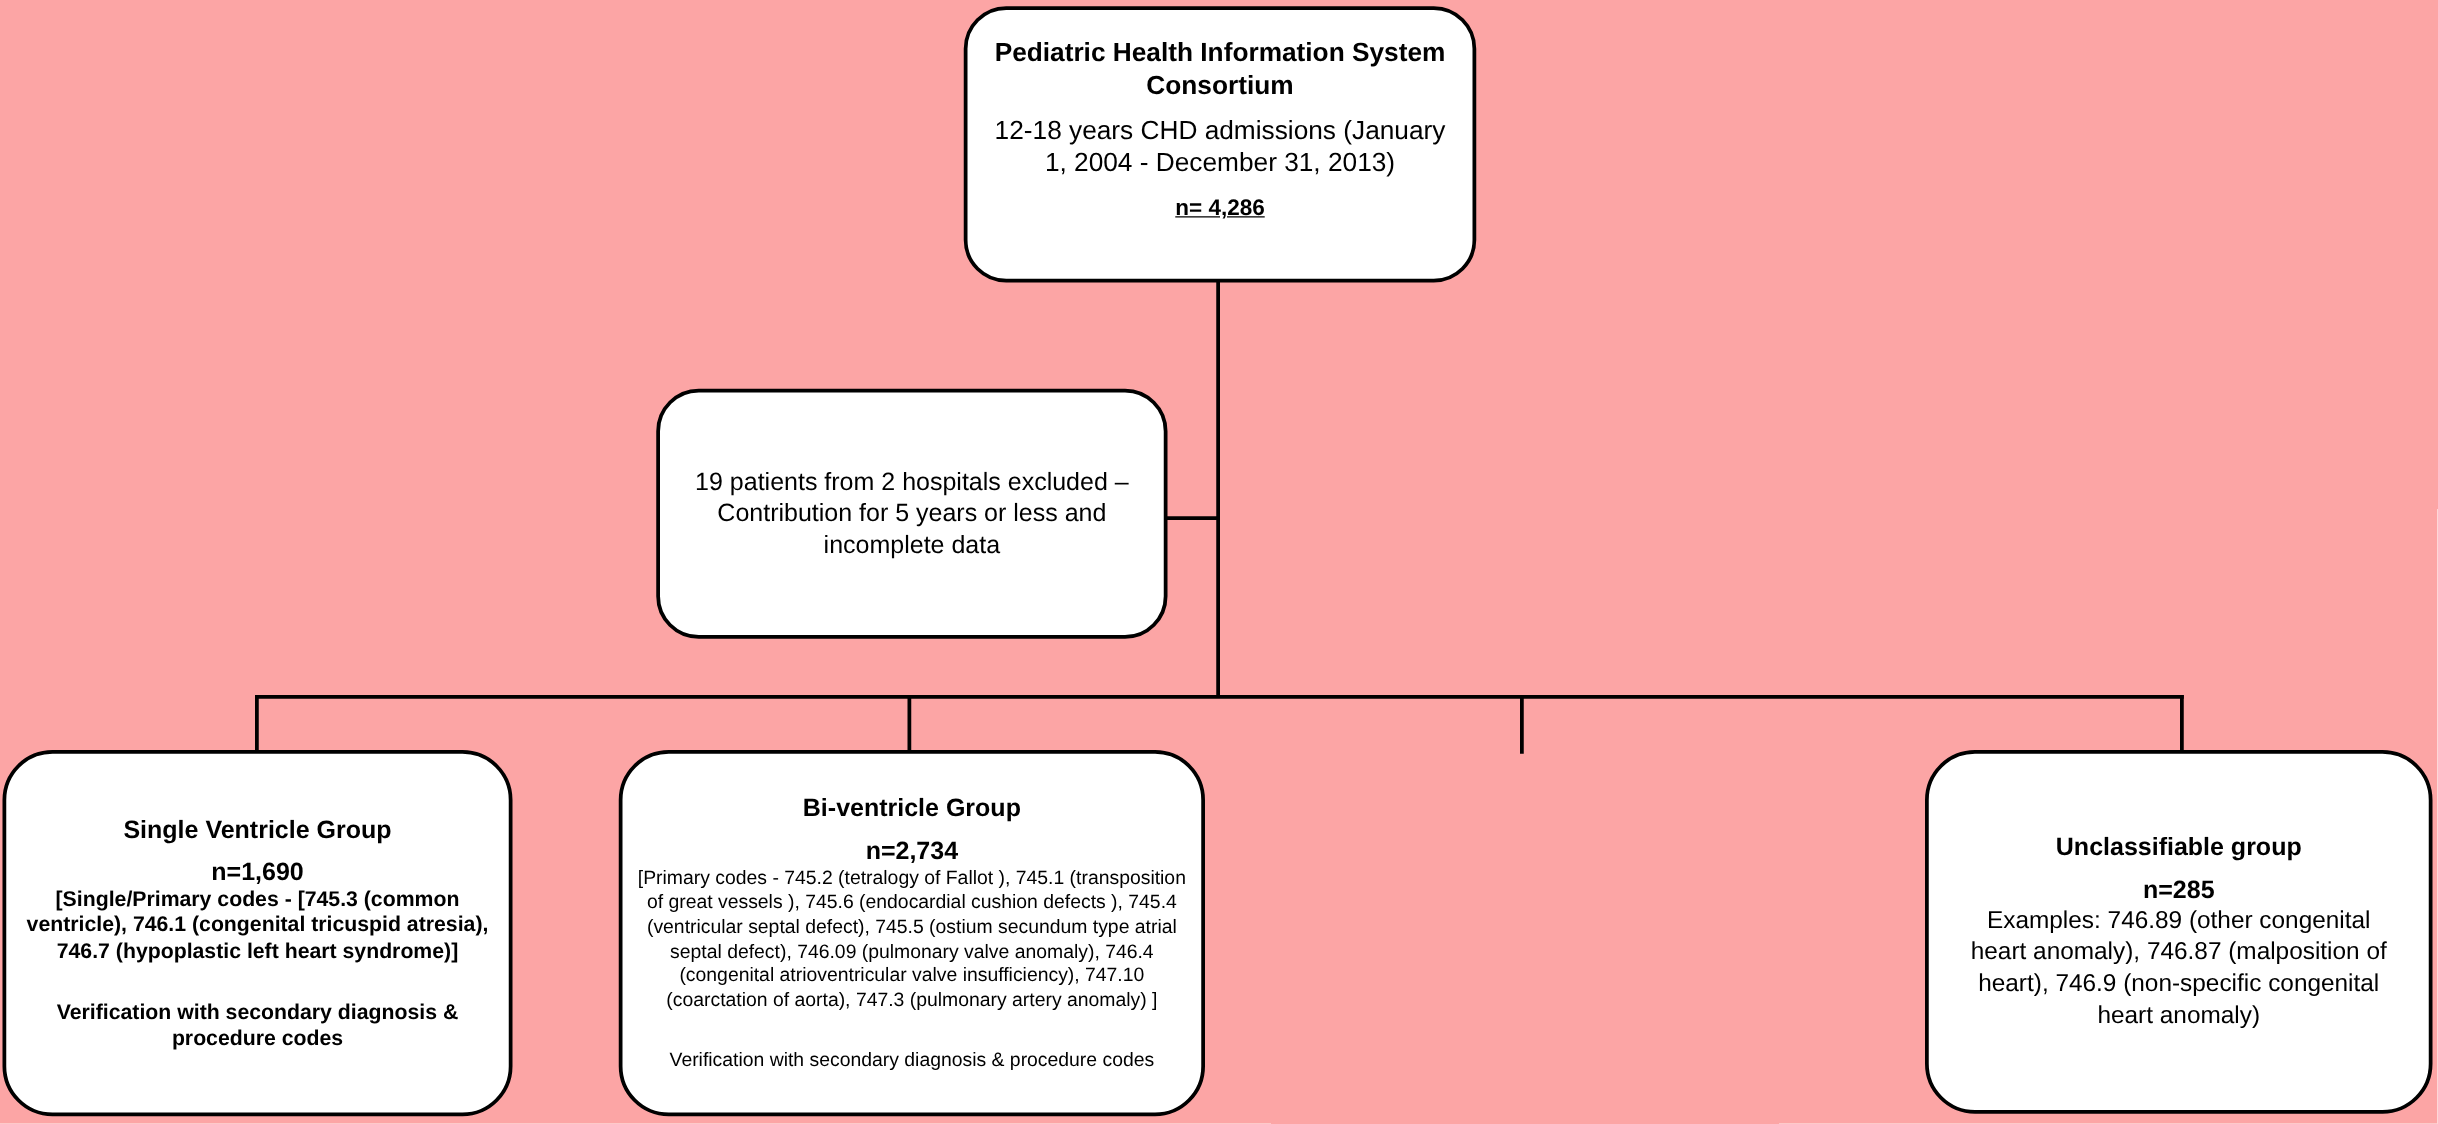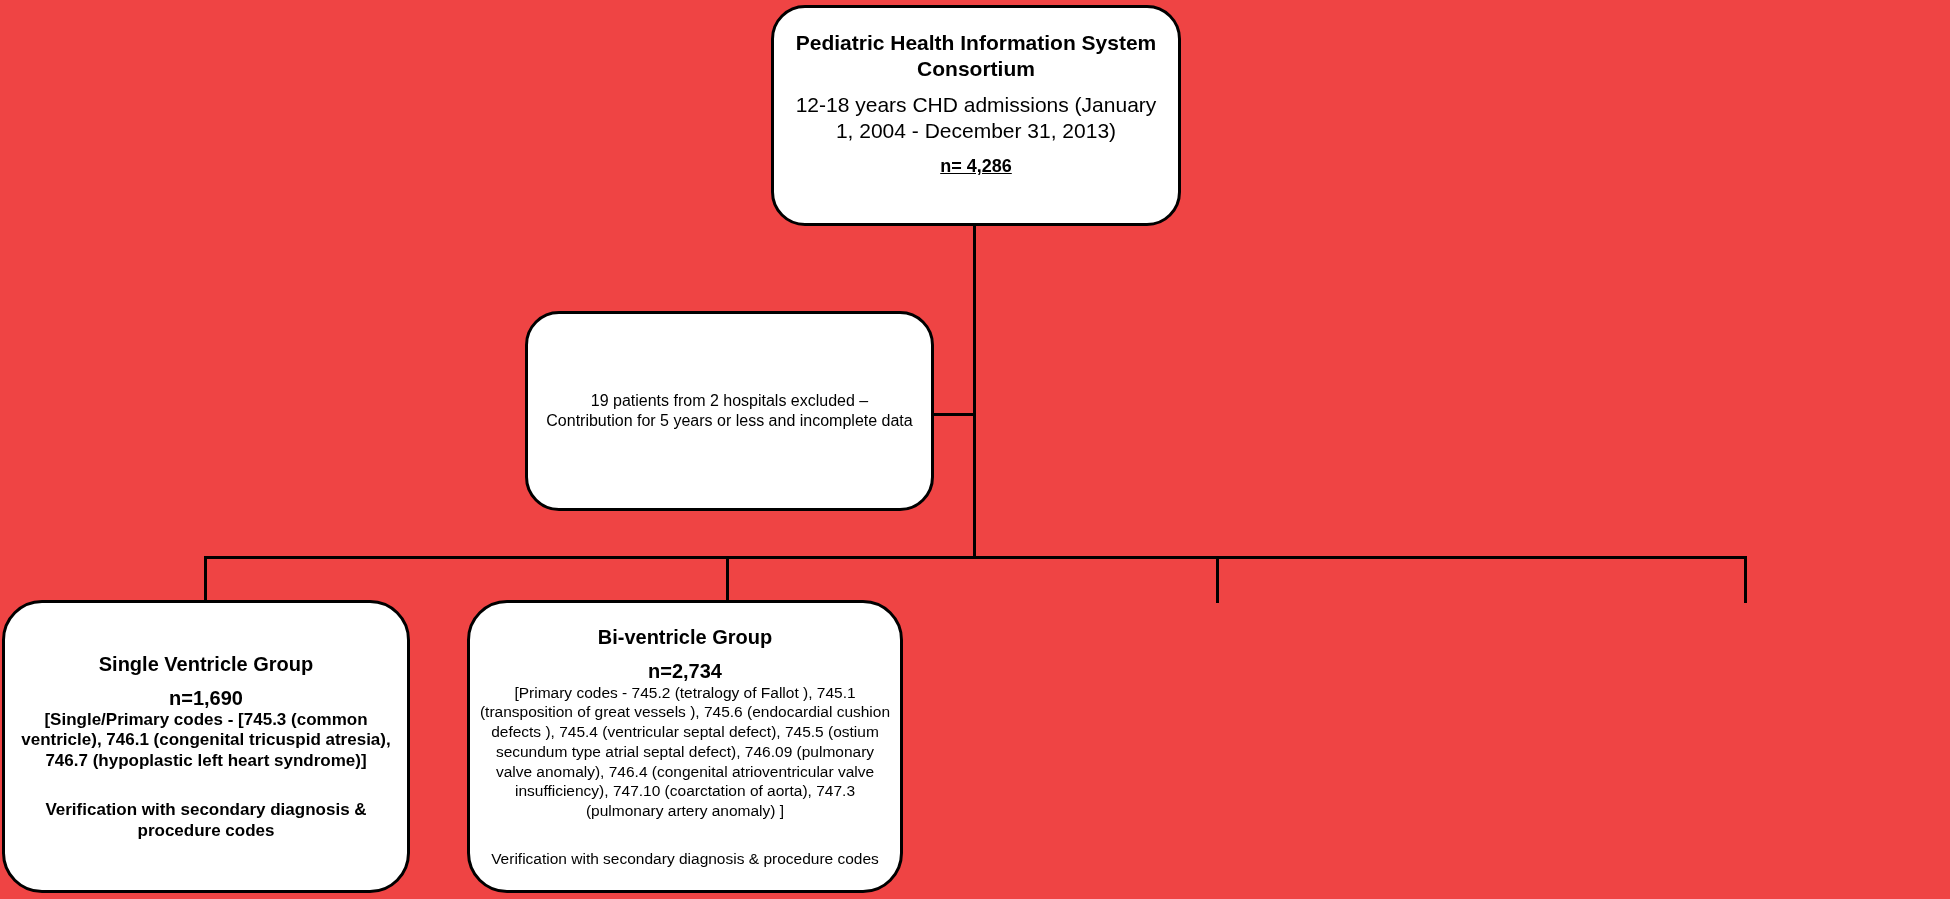--- a/index.html
+++ b/index.html
@@ -1,20 +1,20 @@
 <!DOCTYPE html>
 <html><head>
 <meta charset="utf-8">
 <style>
   html, body { margin: 0; padding: 0; background: #ffffff; }
   .canvas {
     position: relative;
     width: 1950px;
     height: 899px;
-    background: #ef4444;
+    background: #fca5a5;
     font-family: "Liberation Sans", sans-serif;
     color: #000000;
     overflow: hidden;
   }
   .box {
     position: absolute;
     background: #ffffff;
     border: 3px solid #000000;
     border-radius: 36px;
     box-sizing: border-box;
@@ -28,34 +28,34 @@
   p { margin: 0; }
 
   
   #root-box { left: 771px; top: 5px; width: 410px; height: 221px; padding: 0 14px 24px; border-radius: 34px; }
   .root-title { font-size: 21px; font-weight: 700; line-height: 1.25; }
   .root-subtitle { font-size: 21px; line-height: 1.22; margin-top: 10px; }
   .root-n { font-size: 18px; font-weight: 700; margin-top: 13px; text-decoration: underline; }
 
   
   #exclusion-box { left: 525px; top: 311px; width: 409px; height: 200px; padding: 0 18px; border-radius: 34px; }
-  .exclusion-text { font-size: 16px; line-height: 1.25; }
+  .exclusion-text { font-size: 20px; line-height: 1.25; }
 
   
   #connector-trunk { left: 973px; top: 224px; width: 3px; height: 334px; }
   #connector-exclusion { left: 932px; top: 413px; width: 43px; height: 3px; }
   #connector-rail { left: 204px; top: 556px; width: 1543px; height: 3px; }
   #connector-drop-1 { left: 204px;  top: 556px; width: 3px; height: 47px; }
   #connector-drop-2 { left: 726px;  top: 556px; width: 3px; height: 47px; }
   #connector-drop-3 { left: 1216px; top: 556px; width: 3px; height: 47px; }
   #connector-drop-4 { left: 1744px; top: 556px; width: 3px; height: 47px; }
 
   
   #group-sv            { left: 2px;    top: 600px; width: 408px; height: 293px; padding: 16px 6px;  border-radius: 40px; }
-  #group-bv            { left: 467px;  top: 600px; width: 436px; height: 293px; padding: 0 8px;  border-radius: 40px; }
+  #group-bv            { left: 495px;  top: 600px; width: 469px; height: 293px; padding: 0 8px;  border-radius: 40px; }
   #group-neither       { left: 1046px; top: 600px; width: 412px; height: 293px; padding: 0 26px; border-radius: 40px; }
   #group-unclassifiable{ left: 1540px; top: 600px; width: 406px; height: 291px; padding: 0 30px; border-radius: 40px; }
 
   .group-title { font-size: 20px; font-weight: 700; line-height: 1.2; }
   .group-n     { font-size: 20px; font-weight: 700; margin-top: 11px; }
   .group-body  { }
   .group-note  { margin-top: 28px; }
 
   #group-sv .group-body, #group-sv .group-note { font-size: 17px; font-weight: 700; line-height: 1.22; }
   #group-bv .group-body, #group-bv .group-note { font-size: 15.5px; line-height: 1.27; }
@@ -93,14 +93,19 @@
   </div>
 
   <div class="box" id="group-bv">
     <p class="group-title">Bi-ventricle Group</p>
     <p class="group-n">n=2,734</p>
     <p class="group-body">[Primary codes - 745.2 (tetralogy of Fallot ), 745.1 (transposition of great vessels ), 745.6 (endocardial cushion defects ), 745.4 (ventricular septal defect), 745.5 (ostium secundum type atrial septal defect), 746.09 (pulmonary valve anomaly), 746.4 (congenital atrioventricular valve insufficiency), 747.10 (coarctation of aorta), 747.3 (pulmonary artery anomaly) ]</p>
     <p class="group-note">Verification with secondary diagnosis &amp; procedure codes</p>
   </div>
 
 
+  <div class="box" id="group-unclassifiable">
+    <p class="group-title">Unclassifiable group</p>
+    <p class="group-n">n=285</p>
+    <p class="group-body">Examples: 746.89 (other congenital heart anomaly), 746.87 (malposition of heart), 746.9 (non-specific congenital heart anomaly)</p>
+  </div>
 
 </div>
 
 </body></html>

